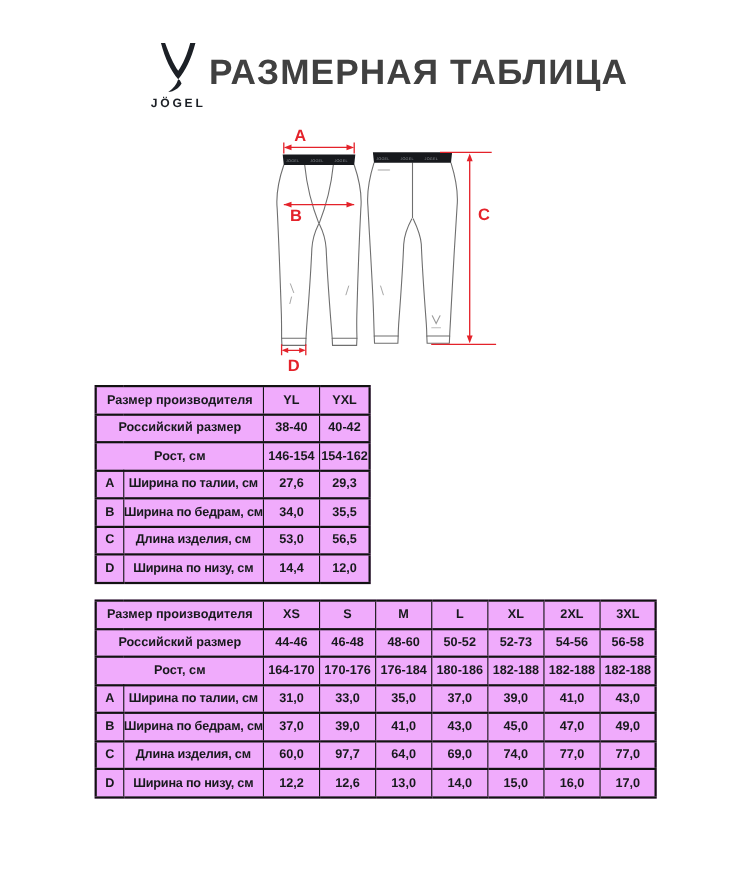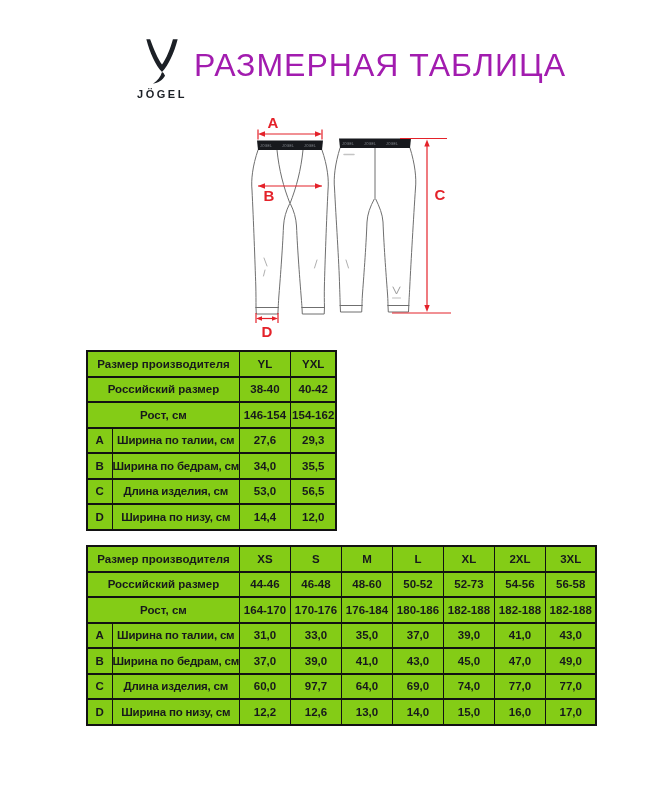--- a/index.html
+++ b/index.html
@@ -9,27 +9,27 @@
   }
   
   .logo{position:absolute;left:128px;top:38px;width:68px;text-align:center;}
   .logo svg{display:block;margin:0 auto;}
   .logo .wordmark{
     margin-top:2px;font-size:11px;font-weight:700;letter-spacing:2.5px;
     color:#1c2026;white-space:nowrap;
   }
   .page-title{
     position:absolute;left:190px;top:47px;width:380px;text-align:center;
-    font-size:32px;font-weight:400;letter-spacing:1px;color:#a21caf;white-space:nowrap;
+    font-size:32px;font-weight:700;letter-spacing:1px;color:#404040;white-space:nowrap;
   }
   
   .diagram{position:absolute;left:240px;top:110px;width:220px;height:235px;}
   
   table.size-table{
-    position:absolute;border-collapse:collapse;table-layout:fixed;background:#84cc16;
+    position:absolute;border-collapse:collapse;table-layout:fixed;background:#f0abfc;
     border:2px solid #121212;
   }
   table.size-table td{
     border:solid #121212;border-width:2px 1px;height:23.5px;padding:0;
     text-align:center;vertical-align:middle;
     font-weight:700;font-size:11.5px;color:#17191c;overflow:hidden;white-space:nowrap;
   }
   td.hlabel{font-size:11.5px;}
   td.rowlabel{text-align:left;padding-left:7px;font-size:11px;letter-spacing:-0.2px;}
   td.letter{font-size:12.5px;}

